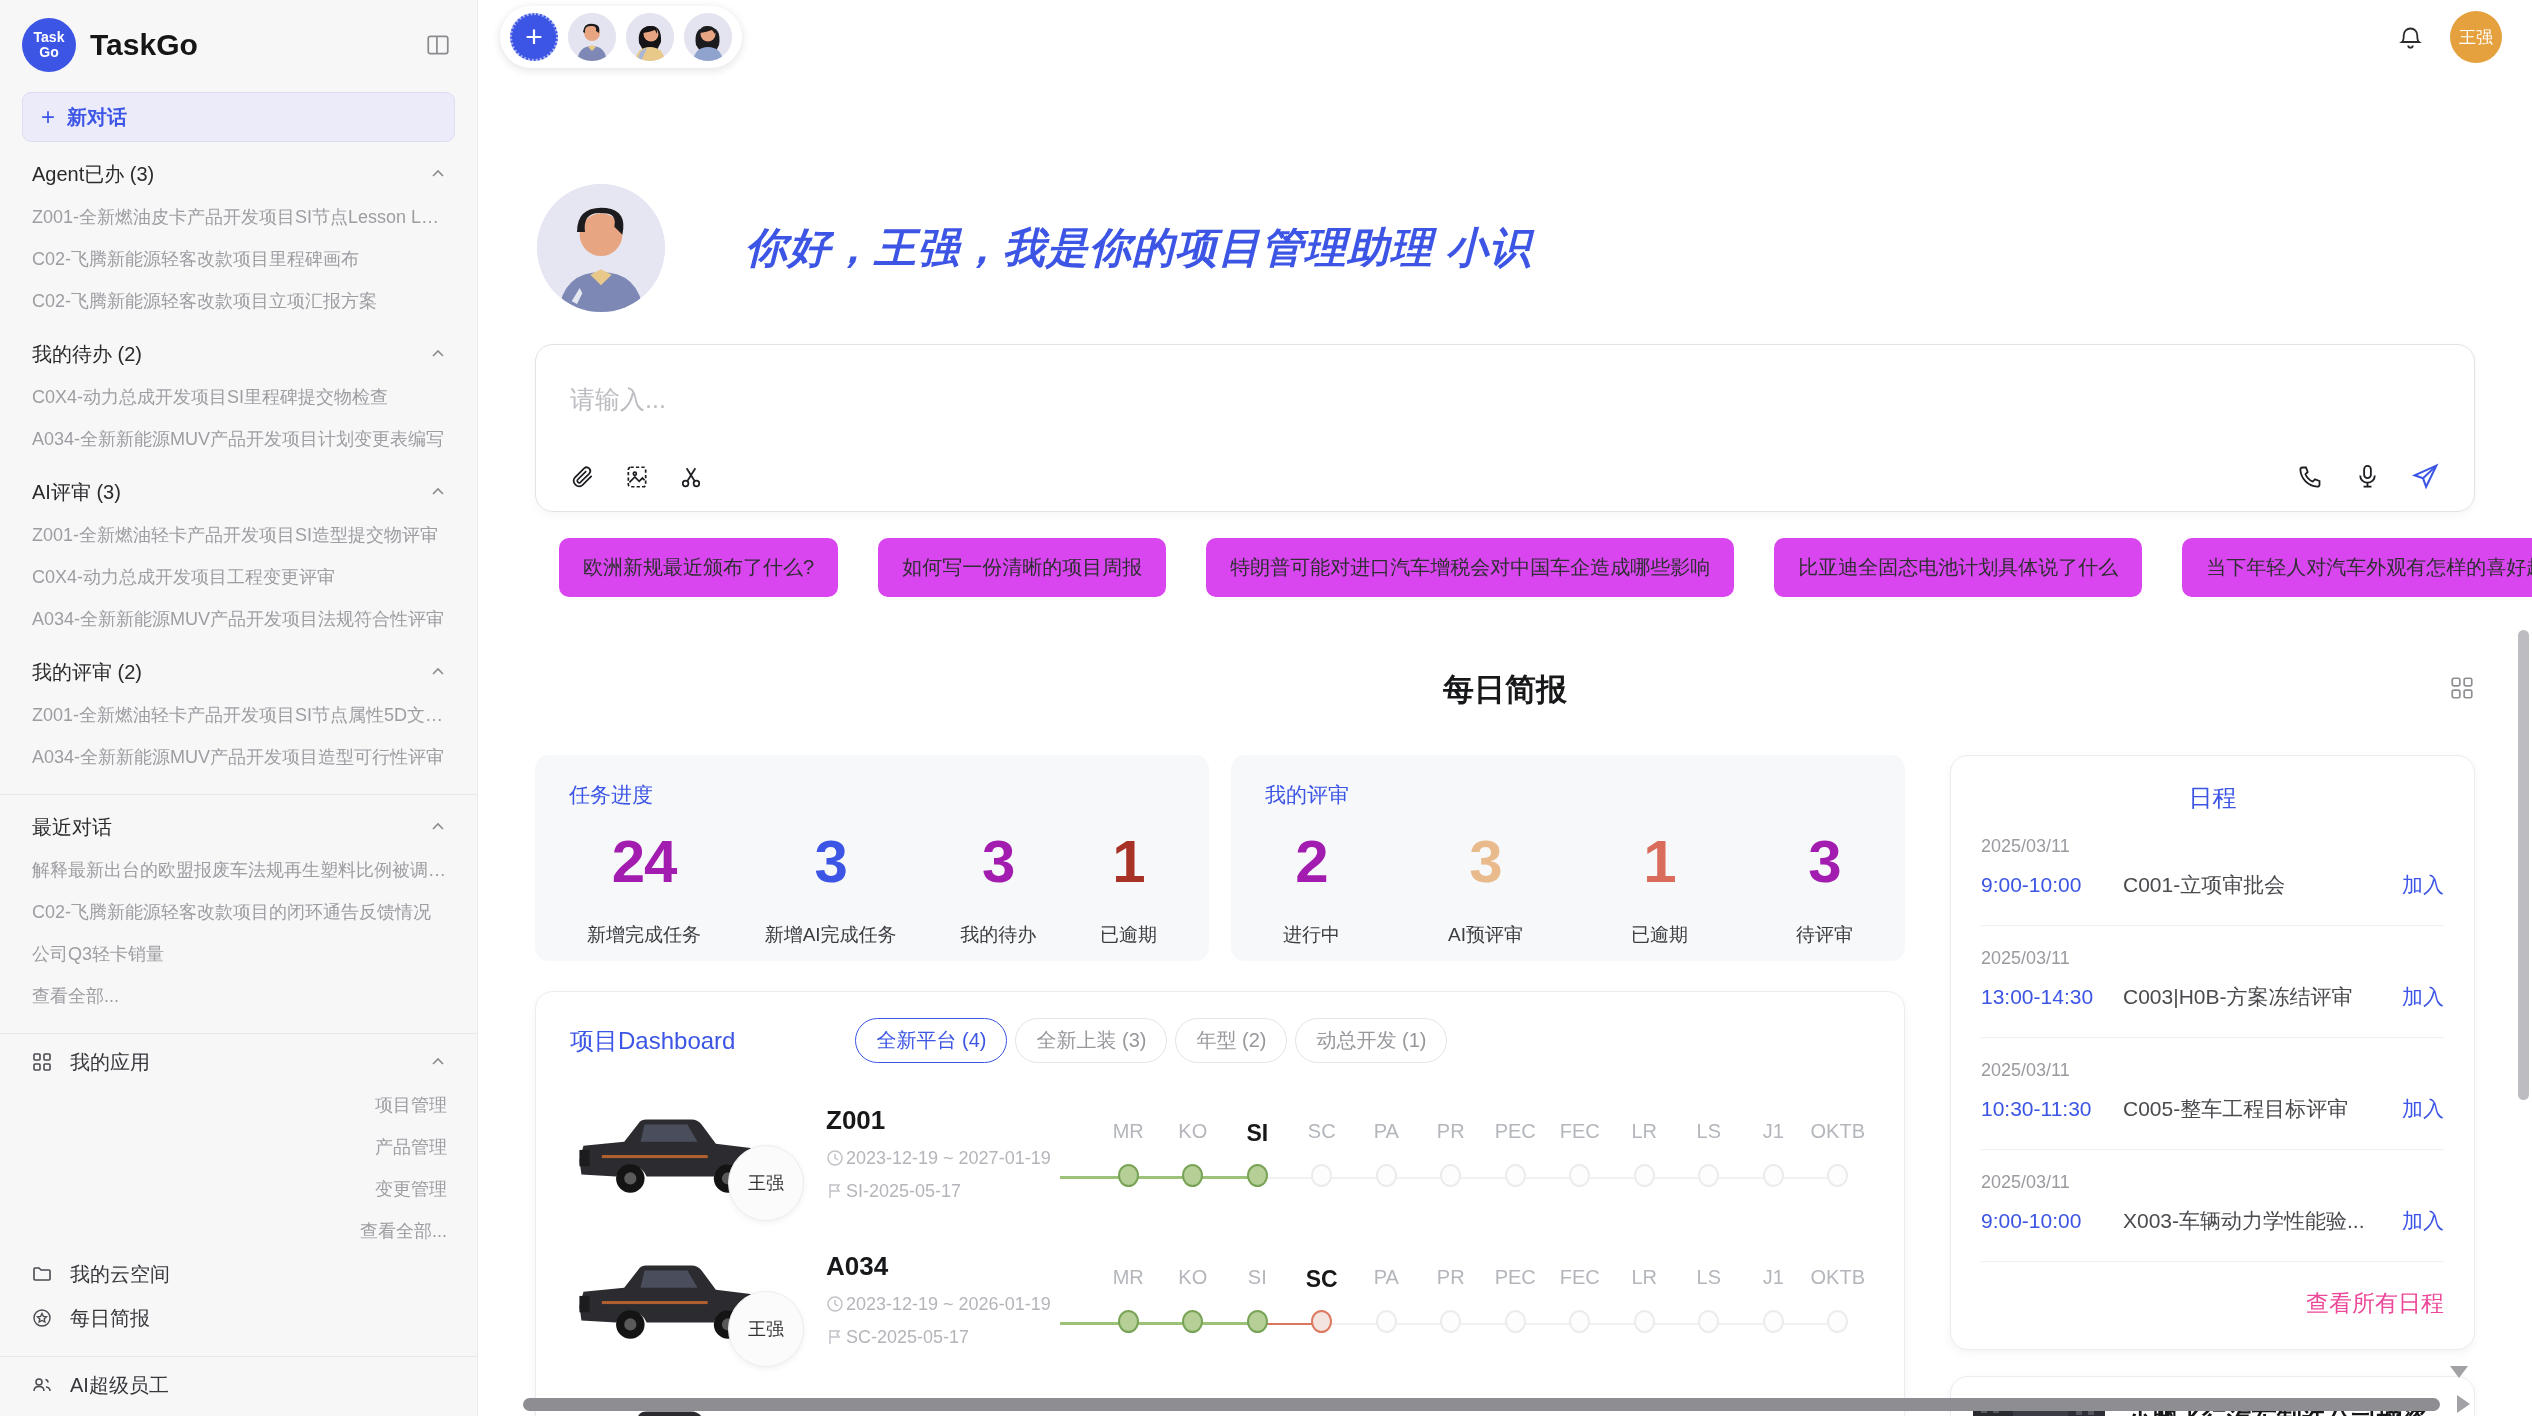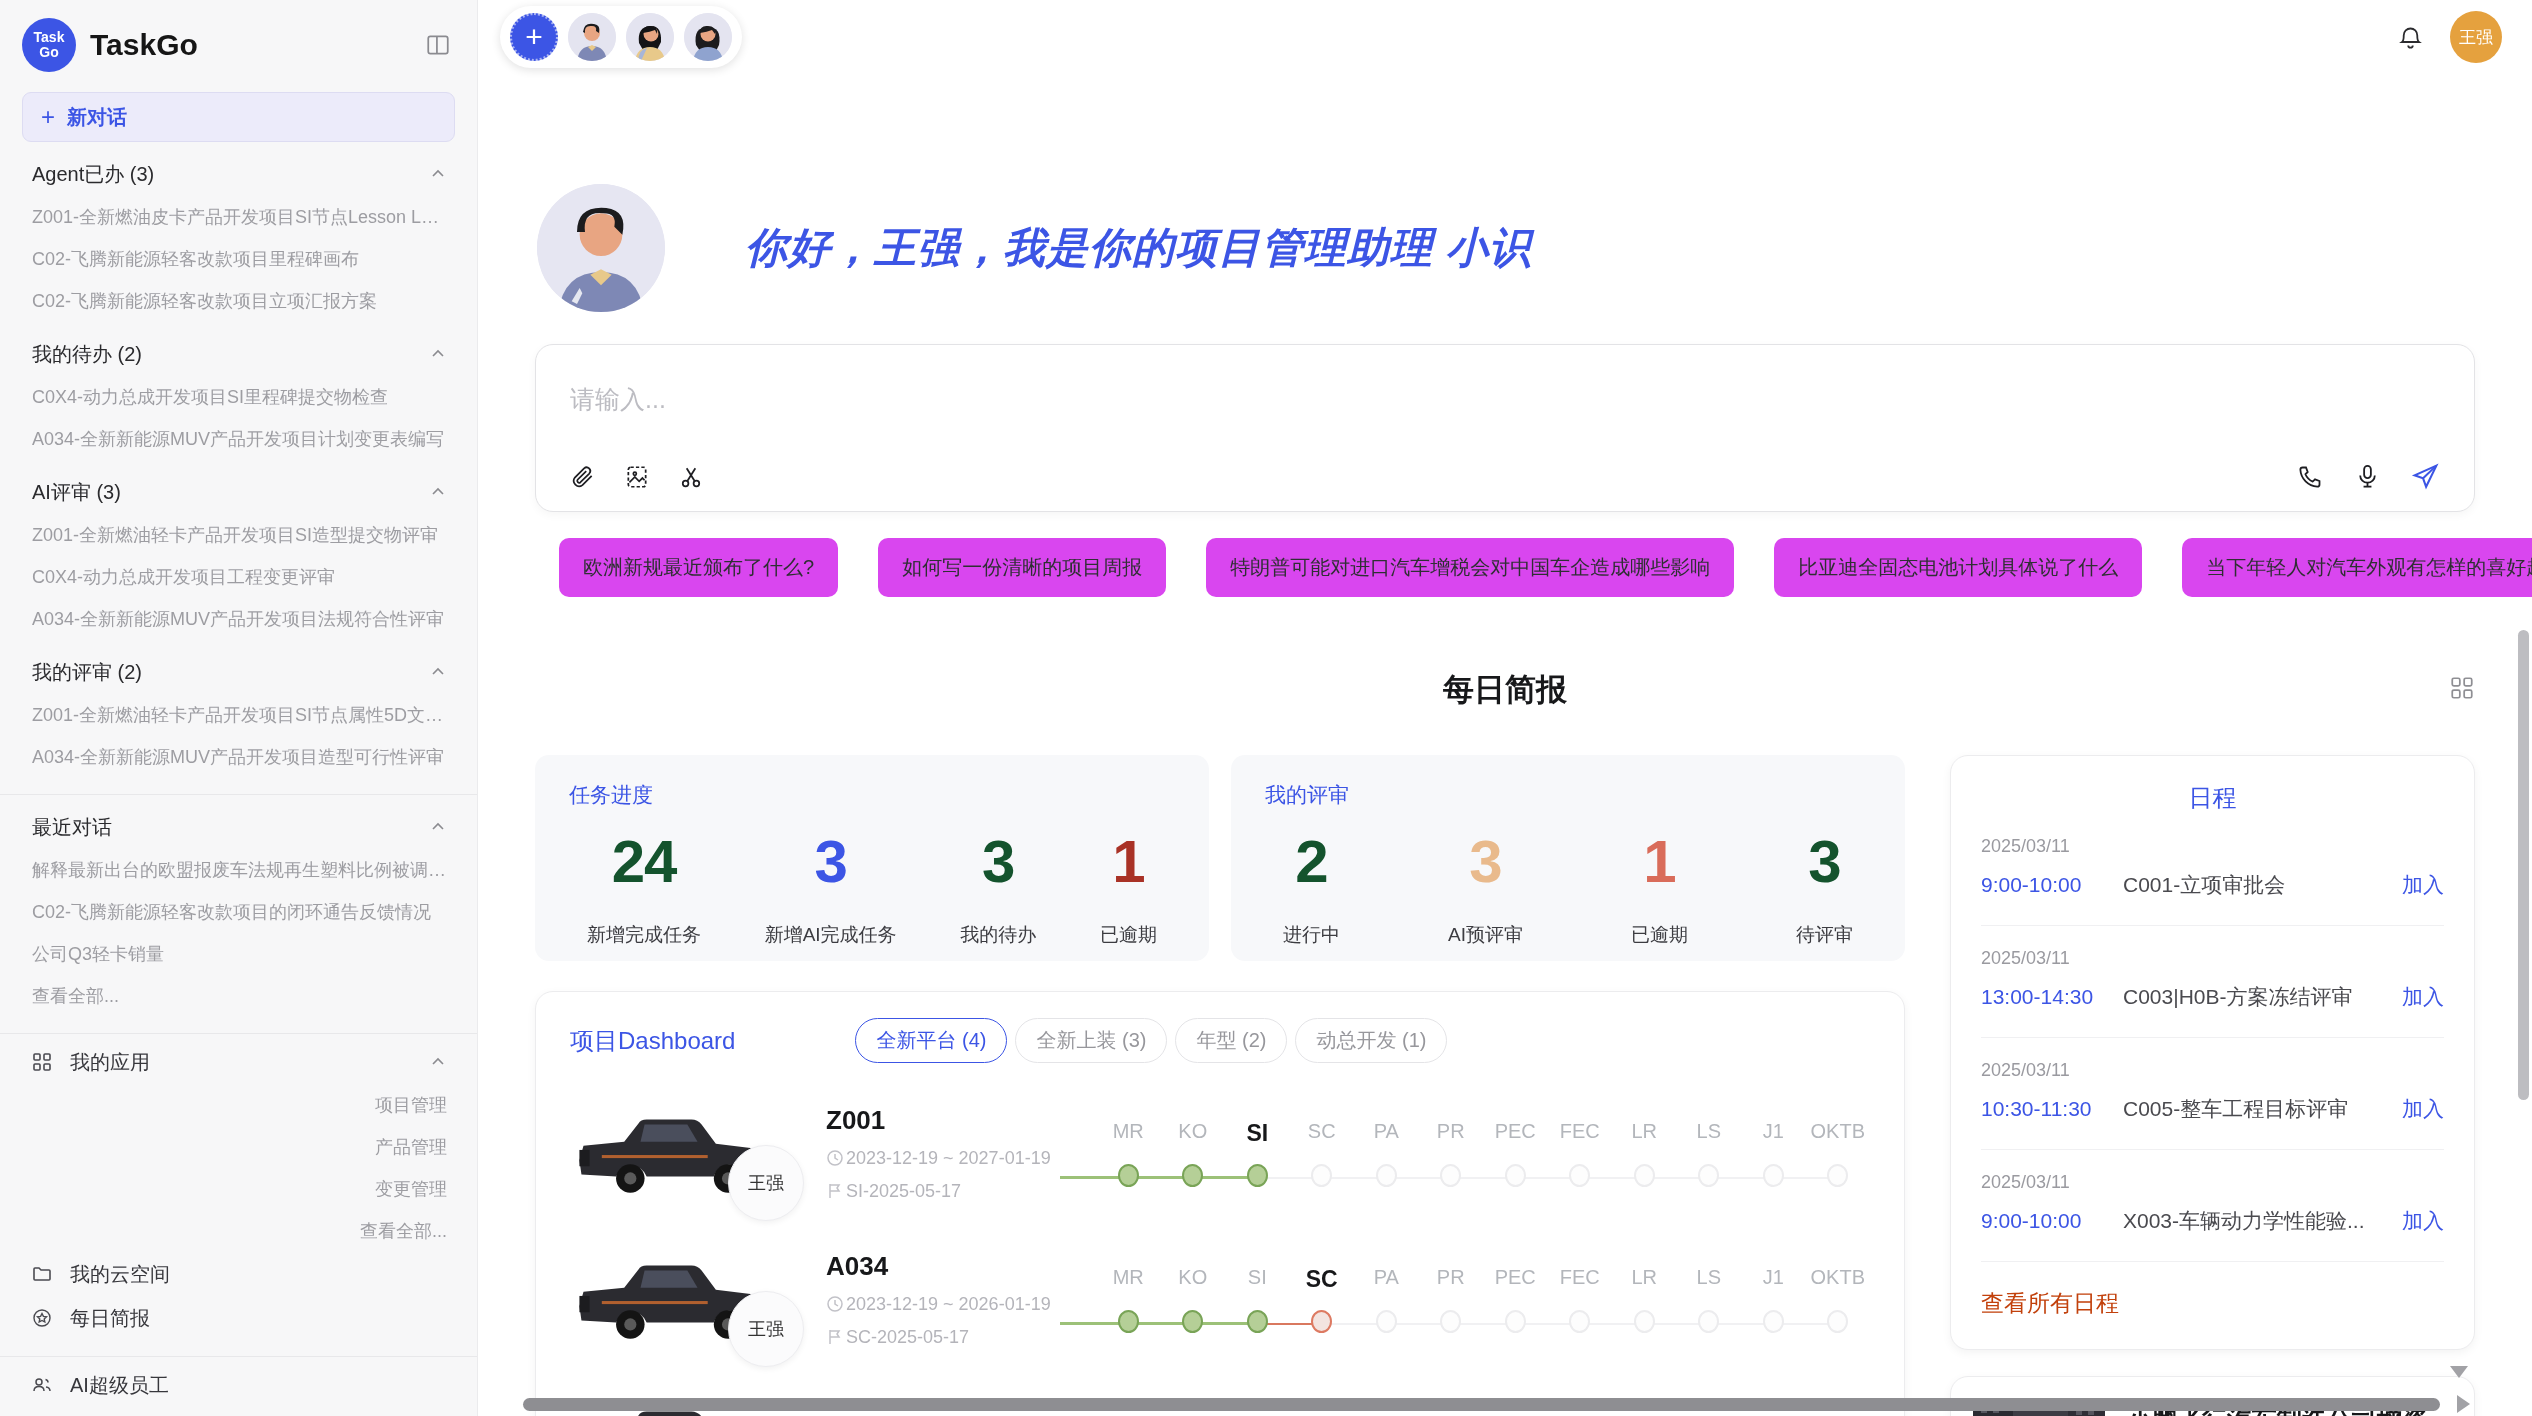--- a/index.html
+++ b/index.html
@@ -72,21 +72,21 @@
 
   .cols { display:flex; margin-top:44px; align-items:flex-start; }
   .leftcol { flex:1; min-width:0; }
   .rightcol { width:525px; margin-left:45px; flex:none; }
 
   .statrow { display:flex; gap:22px; }
   .statcard { flex:1; background:#f7f8fa; border-radius:14px; padding:26px 34px 36px 34px; height:206px; }
   .statcard .sc-title { color:#3c55e5; font-size:21px; }
   .stats { display:flex; justify-content:space-between; padding:0 18px; margin-top:18px; }
   .stat { text-align:center; }
-  .stat .num { font-size:60px; font-weight:600; color:#14532d; letter-spacing:-1px; }
+  .stat .num { font-size:60px; font-weight:600; color:#a21caf; letter-spacing:-1px; }
   .stat .lab { font-size:19px; color:#3c3c41; margin-top:26px; }
   .num.blue { color:#3c55e5; } .num.red { color:#a93226; }
   .num.orange { color:#e9ba8c; } .num.red2 { color:#d96c5a; }
 
   .dash { margin-top:30px; border:1px solid #ececee; border-radius:18px; background:#fff;
     box-shadow:0 3px 10px rgba(0,0,0,.05); padding:26px 34px; height:600px; overflow:hidden; }
   .dash-head { display:flex; align-items:center; }
   .dash-title { color:#3c55e5; font-size:24px; margin-right:120px; }
   .pills { display:flex; gap:8px; }
   .pill { border:1px solid #e4e4e7; border-radius:999px; padding:8px 20px; font-size:20px;
@@ -116,21 +116,21 @@
 
   .sched { background:#fff; border:1px solid #ececee; border-radius:18px; box-shadow:0 3px 10px rgba(0,0,0,.05);
     padding:26px 30px 22px 30px; }
   .sched-title { text-align:center; color:#3c55e5; font-size:24px; }
   .sch-item { padding:22px 0 26px 0; border-bottom:1px solid #f0f0f2; }
   .sch-date { font-size:18px; color:#9a9aa0; }
   .sch-row { display:flex; align-items:center; margin-top:14px; }
   .sch-time { color:#3c55e5; font-size:21px; font-weight:500; width:142px; flex:none; }
   .sch-name { flex:1; font-size:21px; color:#4a4a4f; white-space:nowrap; overflow:hidden; text-overflow:ellipsis; }
   .sch-join { color:#3c55e5; font-size:21px; margin-left:14px; cursor:pointer; }
-  .sched-all { text-align:left; color:#c2410c; font-size:23px; padding:26px 0 8px 0; cursor:pointer; }
+  .sched-all { text-align:right; color:#ec4899; font-size:23px; padding:26px 0 8px 0; cursor:pointer; }
 
   .news { margin-top:26px; background:#fff; border:1px solid #ececee; border-radius:18px;
     box-shadow:0 3px 10px rgba(0,0,0,.05); padding:22px; display:flex; gap:22px; height:160px; overflow:hidden; }
   .news-img { width:132px; height:100px; border-radius:10px; flex:none;
     background:linear-gradient(#45454d,#17171b); overflow:hidden; display:flex; align-items:flex-end; }
   .news-body { min-width:0; }
   .news-title { font-size:25px; font-weight:700; color:#17181a; margin-top:4px; }
 
   
   .hscroll { position:absolute; left:45px; right:92px; bottom:5px; height:13px; background:#8e8e92; border-radius:7px; }

